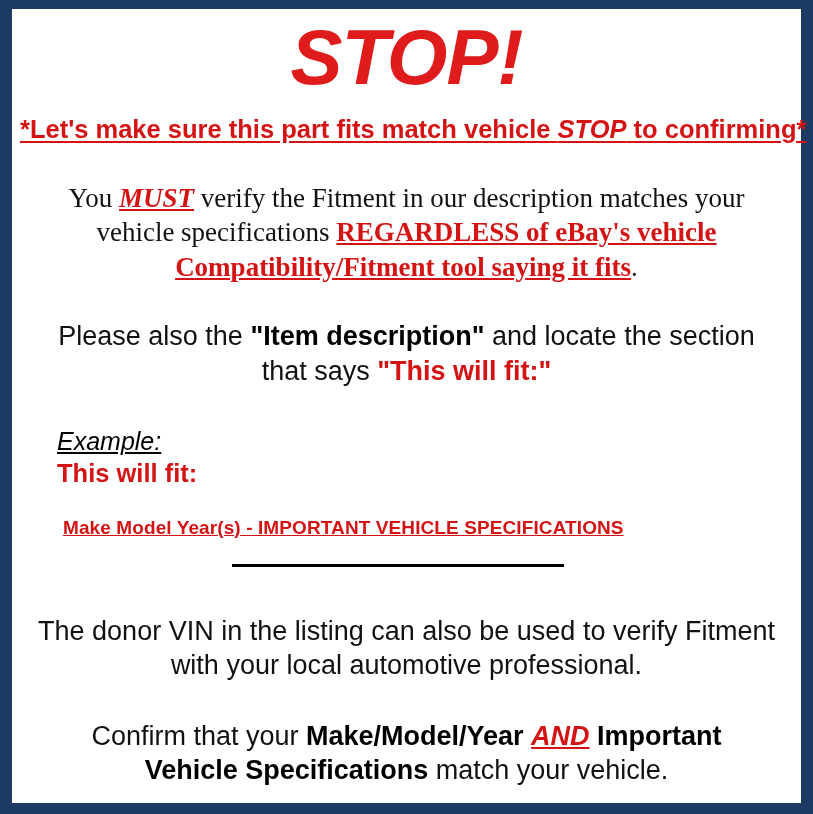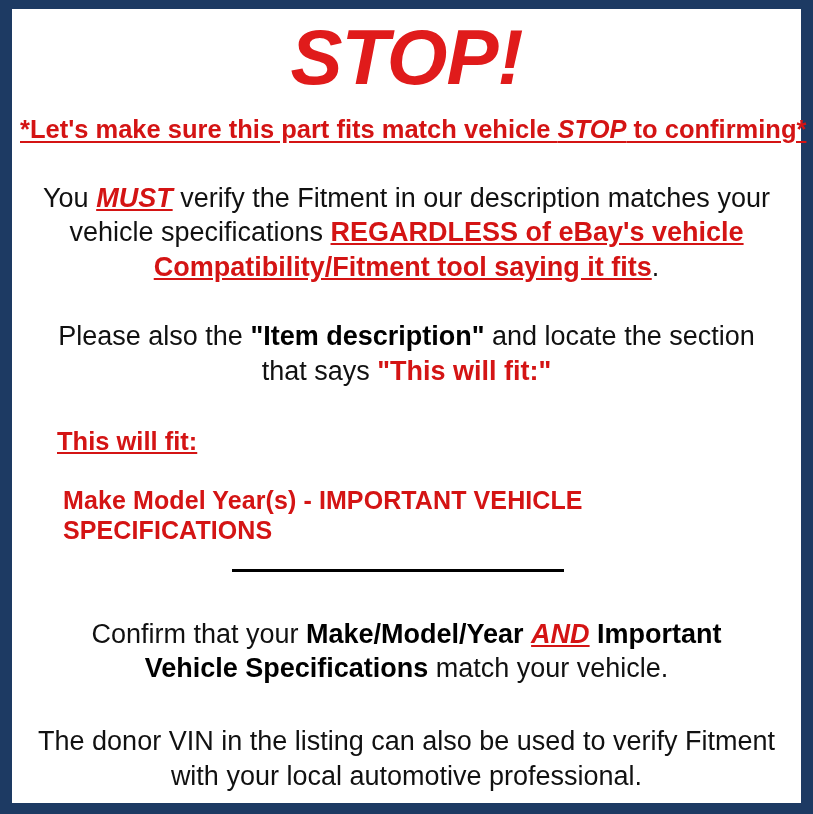--- a/index.html
+++ b/index.html
@@ -62,21 +62,21 @@
   .tagline .ital { font-style: italic; }
 
   
   .para {
     margin: 0;
     font-size: 27px;
     line-height: 1.28;
     color: #111111;
   }
 
-  .block-must   { margin-top: 36px; padding: 0 18px; }
+  .block-must   { margin-top: 36px; padding: 0 18px; font-family: Liberation Serif, serif; }
   .block-view   { margin-top: 35px; padding: 0 14px; }
   .block-confirm{ margin-top: 36px; padding: 0 22px; }
   .block-vin    { margin-top: 38px; padding: 0 10px; }
 
   .em-red-ul {
     color: #d41414;
     font-weight: bold;
     font-style: italic;
     text-decoration: underline;
     text-underline-offset: 2px;
@@ -108,29 +108,29 @@
     text-decoration: underline;
     text-underline-offset: 2px;
     display: inline-block;
   }
   .example-fit {
     margin: 2px 0 0 0;
     font-size: 25.5px;
     line-height: 1.2;
     font-weight: bold;
     color: #d41414;
-    text-decoration: underline;
   }
   .example-spec {
     margin: 28px 0 0 6px;
-    font-size: 25px;
+    font-size: 19px;
     line-height: 1.2;
     font-weight: bold;
     color: #d41414;
     letter-spacing: 0.1px;
+    text-decoration: underline;
   }
 
   
   .separator-wrap {
     margin-top: 24px;
     height: 12px;
     text-align: left;
   }
   .separator-rule {
     margin-left: 212px;
@@ -157,28 +157,29 @@
 
     <h1 class="stop-heading">STOP!</h1>
 
     <p class="tagline"><span>*Let's make sure this part fits match vehicle </span><span class="ital">STOP</span><span> to confirming*</span></p>
 
     <p class="para block-must"><span>You </span><span class="em-red-ul">MUST</span><span> verify the Fitment in our description matches your vehicle specifications </span><span class="red-ul-bold">REGARDLESS of eBay's vehicle Compatibility/Fitment tool saying it fits</span><span>.</span></p>
 
     <p class="para block-view"><span>Please also the </span><span class="blk-bold">"Item description"</span><span> and locate the section that says </span><span class="red-bold">"This will fit:"</span></p>
 
     <div class="example-block">
+      <p class="example-label">Example:</p>
       <p class="example-fit">This will fit:</p>
       <p class="example-spec">Make Model Year(s) - IMPORTANT VEHICLE SPECIFICATIONS</p>
     </div>
 
     <div class="separator-wrap">
       <div class="separator-rule"></div>
     </div>
 
+    <p class="para block-vin">The donor VIN in the listing can also be used to verify Fitment with your local automotive professional.</p>
+
     <p class="para block-confirm"><span>Confirm that your </span><span class="blk-bold">Make/Model/Year</span><span> </span><span class="em-red-ul">AND</span><span> </span><span class="blk-bold">Important Vehicle Specifications</span><span> match your vehicle.</span></p>
-
-    <p class="para block-vin">The donor VIN in the listing can also be used to verify Fitment with your local automotive professional.</p>
 
     <p class="thanks">Thank you for confirming Fitment!</p>
 
   </div>
 </div>
 
 </body></html>

